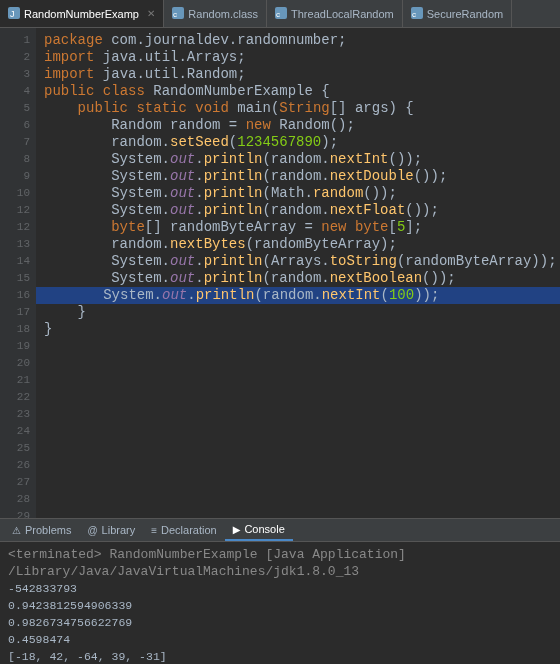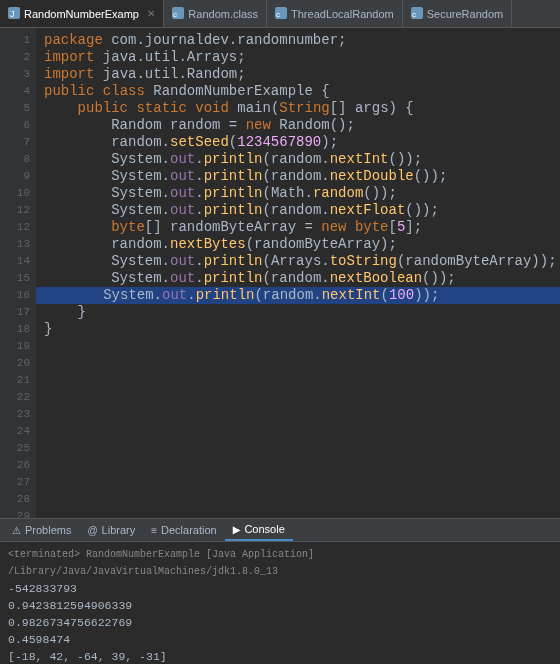--- a/index.html
+++ b/index.html
@@ -72,24 +72,24 @@
       flex: 1;
       padding: 4px 8px;
       font-size: 14px;
       line-height: 17px;
       overflow: hidden;
       white-space: pre;
     }
 
     
     .kw { color: #cc7832; }
-    .num { color: #f0abfc; text-align: center; }
+    .num { color: #84cc16; text-align: center; }
     .method { color: #ffc66d; margin-top: 47px; }
     .cls { color: #a9b7c6; }
-    .out { color: #9876aa; }
+    .out { color: #9876aa; font-style: italic; }
     .highlighted-line {
       background: #214283;
       display: block;
       margin: 0 -8px;
       padding: 0 0;
     }
 
     
     #bottom-tabs {
       display: flex;
@@ -124,21 +124,21 @@
       background: #2b2b2b;
       padding: 4px 8px;
       font-size: 11.5px;
       line-height: 17px;
       color: #a9b7c6;
       height: 122px;
       overflow: hidden;
     }
     .console-terminated {
       color: #888;
-      font-size: 10px;
+      font-size: 13px;
     }
   </style>
 </head>
 <body>
 
 <div id="tab-bar">
 
 <div class="tab active">
       <span class="tab-icon"><svg width="12" height="12" viewBox="0 0 12 12">
           <rect width="12" height="12" rx="2" fill="#6897bb"></rect>

